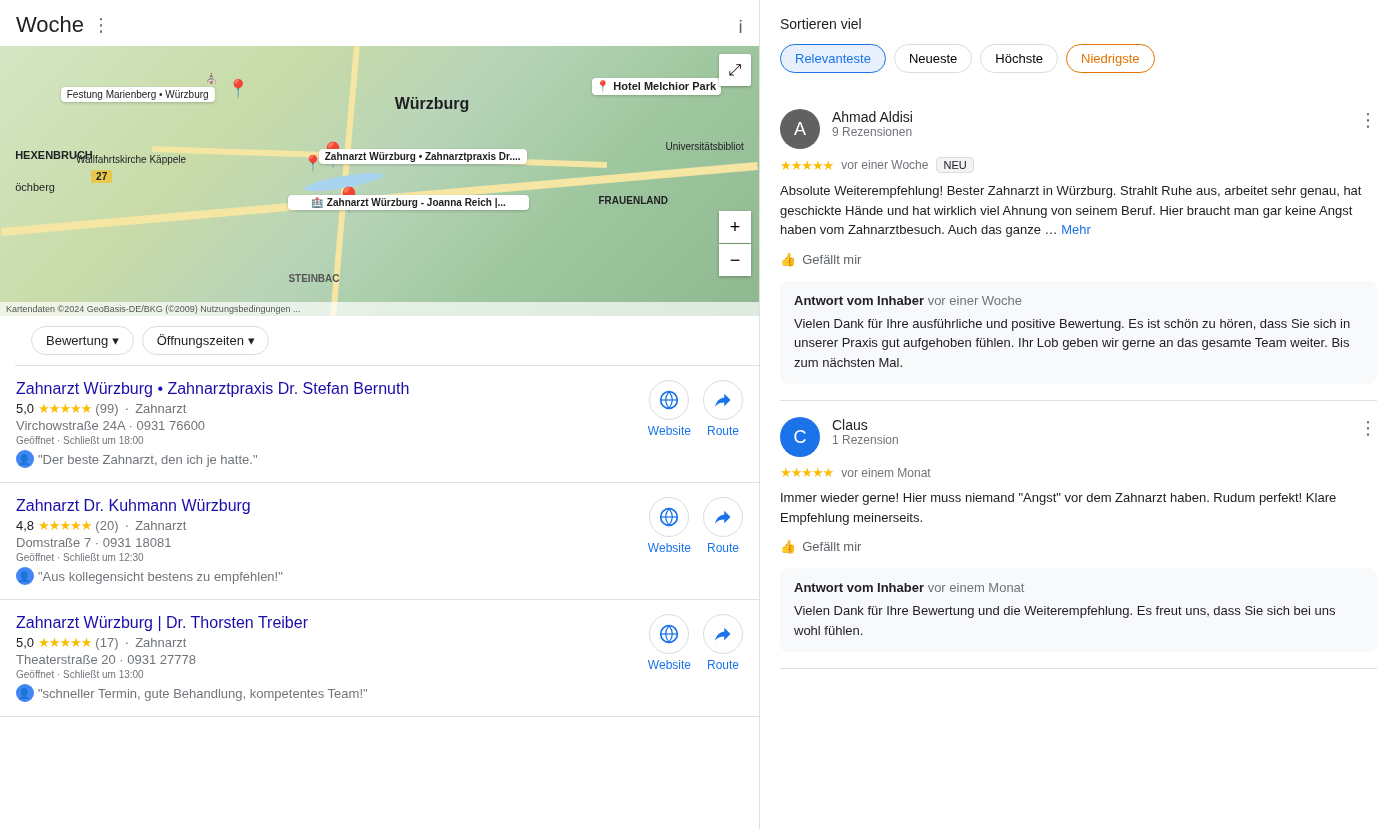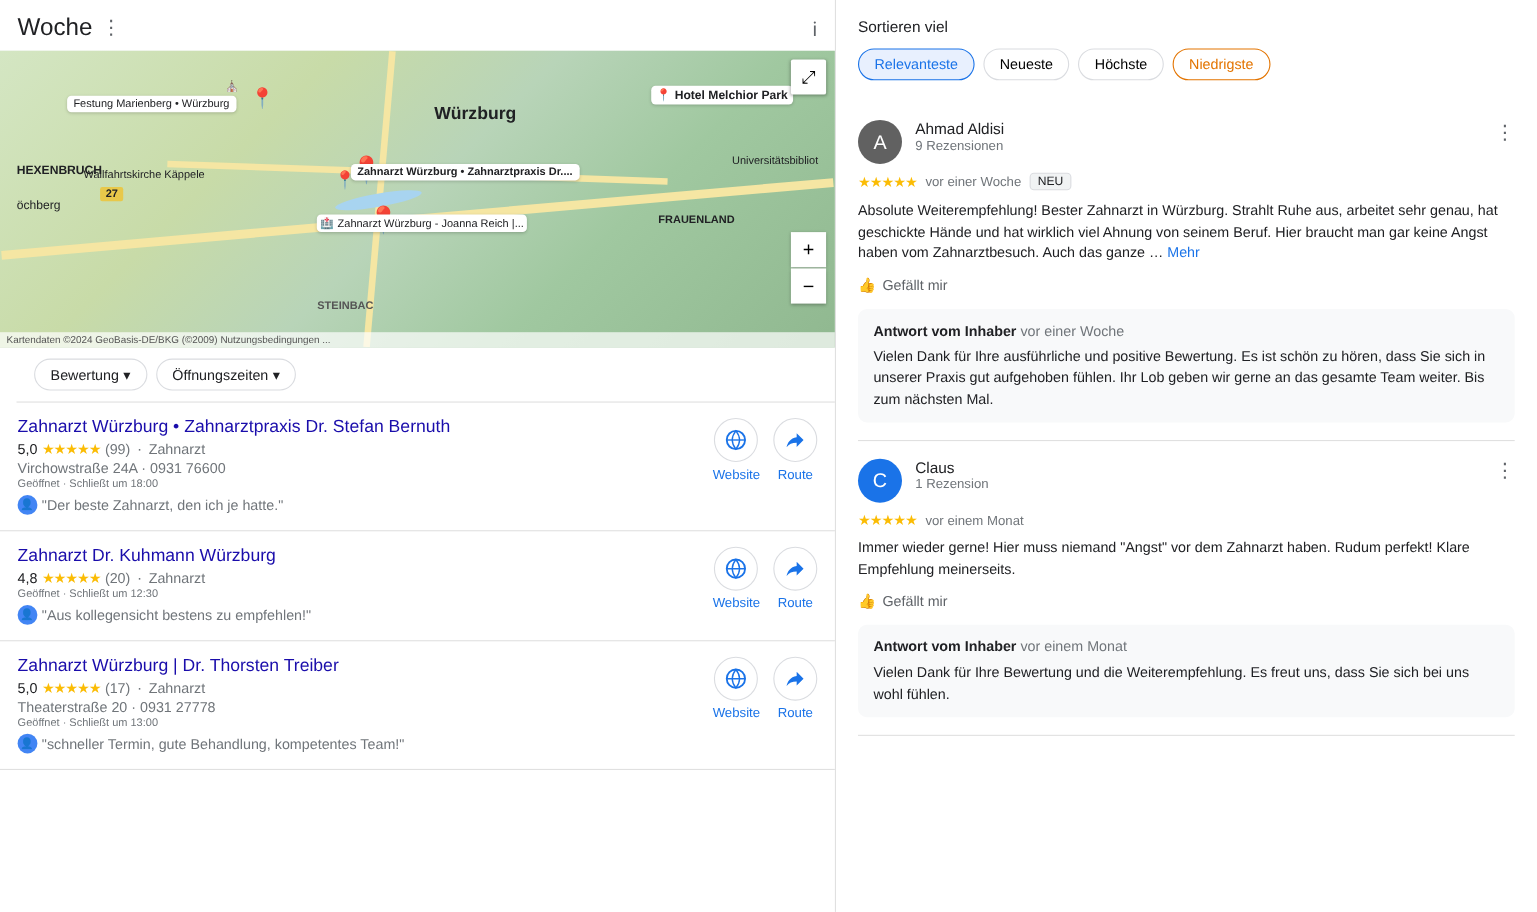--- a/index.html
+++ b/index.html
@@ -24,21 +24,21 @@
     .map-label-steinbach { bottom: 12%; left: 38%; font-size: 10px; color: #555; }
     .map-label-frauenland { top: 55%; right: 12%; font-size: 10px; }
     .map-pin { position: absolute; font-size: 24px; }
     .map-pin-red { color: #ea4335; }
     .map-expand-btn { position: absolute; top: 8px; right: 8px; background: white; border: none; border-radius: 2px; width: 32px; height: 32px; cursor: pointer; display: flex; align-items: center; justify-content: center; box-shadow: 0 1px 3px rgba(0,0,0,0.3); font-size: 16px; }
     .map-zoom-btns { position: absolute; right: 8px; bottom: 40px; display: flex; flex-direction: column; gap: 1px; }
     .map-zoom-btn { background: white; border: none; width: 32px; height: 32px; cursor: pointer; font-size: 18px; font-weight: 300; box-shadow: 0 1px 3px rgba(0,0,0,0.3); display: flex; align-items: center; justify-content: center; }
     .map-copyright { position: absolute; bottom: 0; left: 0; right: 0; font-size: 9px; color: #555; background: rgba(255,255,255,0.7); padding: 2px 6px; }
     .map-hotel-label { position: absolute; top: 12%; right: 5%; background: white; border-radius: 4px; padding: 2px 5px; font-size: 11px; font-weight: 600; box-shadow: 0 1px 3px rgba(0,0,0,0.2); }
     .map-zahnarzt-label { position: absolute; top: 38%; left: 42%; background: white; border-radius: 4px; padding: 2px 6px; font-size: 10px; font-weight: 600; box-shadow: 0 1px 3px rgba(0,0,0,0.2); white-space: nowrap; }
-    .map-zahnarzt-label2 { position: absolute; top: 55%; left: 38%; background: white; border-radius: 4px; padding: 2px 3px; font-size: 10px; font-weight: 400; box-shadow: 0 1px 3px rgba(0,0,0,0.2); white-space: nowrap; text-align: right; }
+    .map-zahnarzt-label2 { position: absolute; top: 55%; left: 38%; background: white; border-radius: 4px; padding: 2px 23px; font-size: 10px; font-weight: 700; box-shadow: 0 1px 3px rgba(0,0,0,0.2); white-space: nowrap; text-align: right; }
     .map-festung-label { position: absolute; top: 15%; left: 8%; background: white; border-radius: 4px; padding: 2px 6px; font-size: 10px; font-weight: 400; box-shadow: 0 1px 3px rgba(0,0,0,0.2); white-space: nowrap; text-align: center; }
     .map-wallfahrt-label { position: absolute; top: 40%; left: 10%; font-size: 10px; color: #202124; font-weight: 500; white-space: nowrap; }
     .map-uni-label { position: absolute; top: 35%; right: 2%; font-size: 10px; color: #202124; font-weight: 500; white-space: nowrap; overflow: hidden; max-width: 80px; }
 
     .filters-bar { display: flex; gap: 8px; padding: 10px 16px; border-bottom: 1px solid #e0e0e0; margin-left: 15px; }
     .filter-btn { border: 1px solid #dadce0; border-radius: 20px; padding: 6px 14px; font-size: 13px; cursor: pointer; background: white; display: flex; align-items: center; gap: 4px; color: #202124; }
 
     .result-list { padding: 0; }
     .result-item { padding: 14px 16px; border-bottom: 1px solid #e0e0e0; display: flex; align-items: flex-start; gap: 10px; }
     .result-info { flex: 1; }
@@ -211,20 +211,21 @@
     <div class="result-item">
       <div class="result-info">
         <div class="result-name">Zahnarzt Dr. Kuhmann Würzburg</div>
         <div class="result-rating-row">
           <span class="result-rating-num">4,8</span>
           <span class="stars">★★★★★</span>
           <span class="result-count">(20)</span>
           <span class="dot-sep">·</span>
           <span class="result-type">Zahnarzt</span>
         </div>
+        <div class="result-address">Domstraße 7 · 0931 18081</div>
         <div class="result-hours">Geöffnet · Schließt um 12:30</div>
         <div class="result-quote">
           <span class="user-icon">👤</span>
           <span>"Aus kollegensicht bestens zu empfehlen!"</span>
         </div>
       </div>
       <div class="action-btn-group">
         <button class="action-btn">
           <div class="action-circle">
             <svg viewBox="0 0 24 24" fill="#1a73e8">

